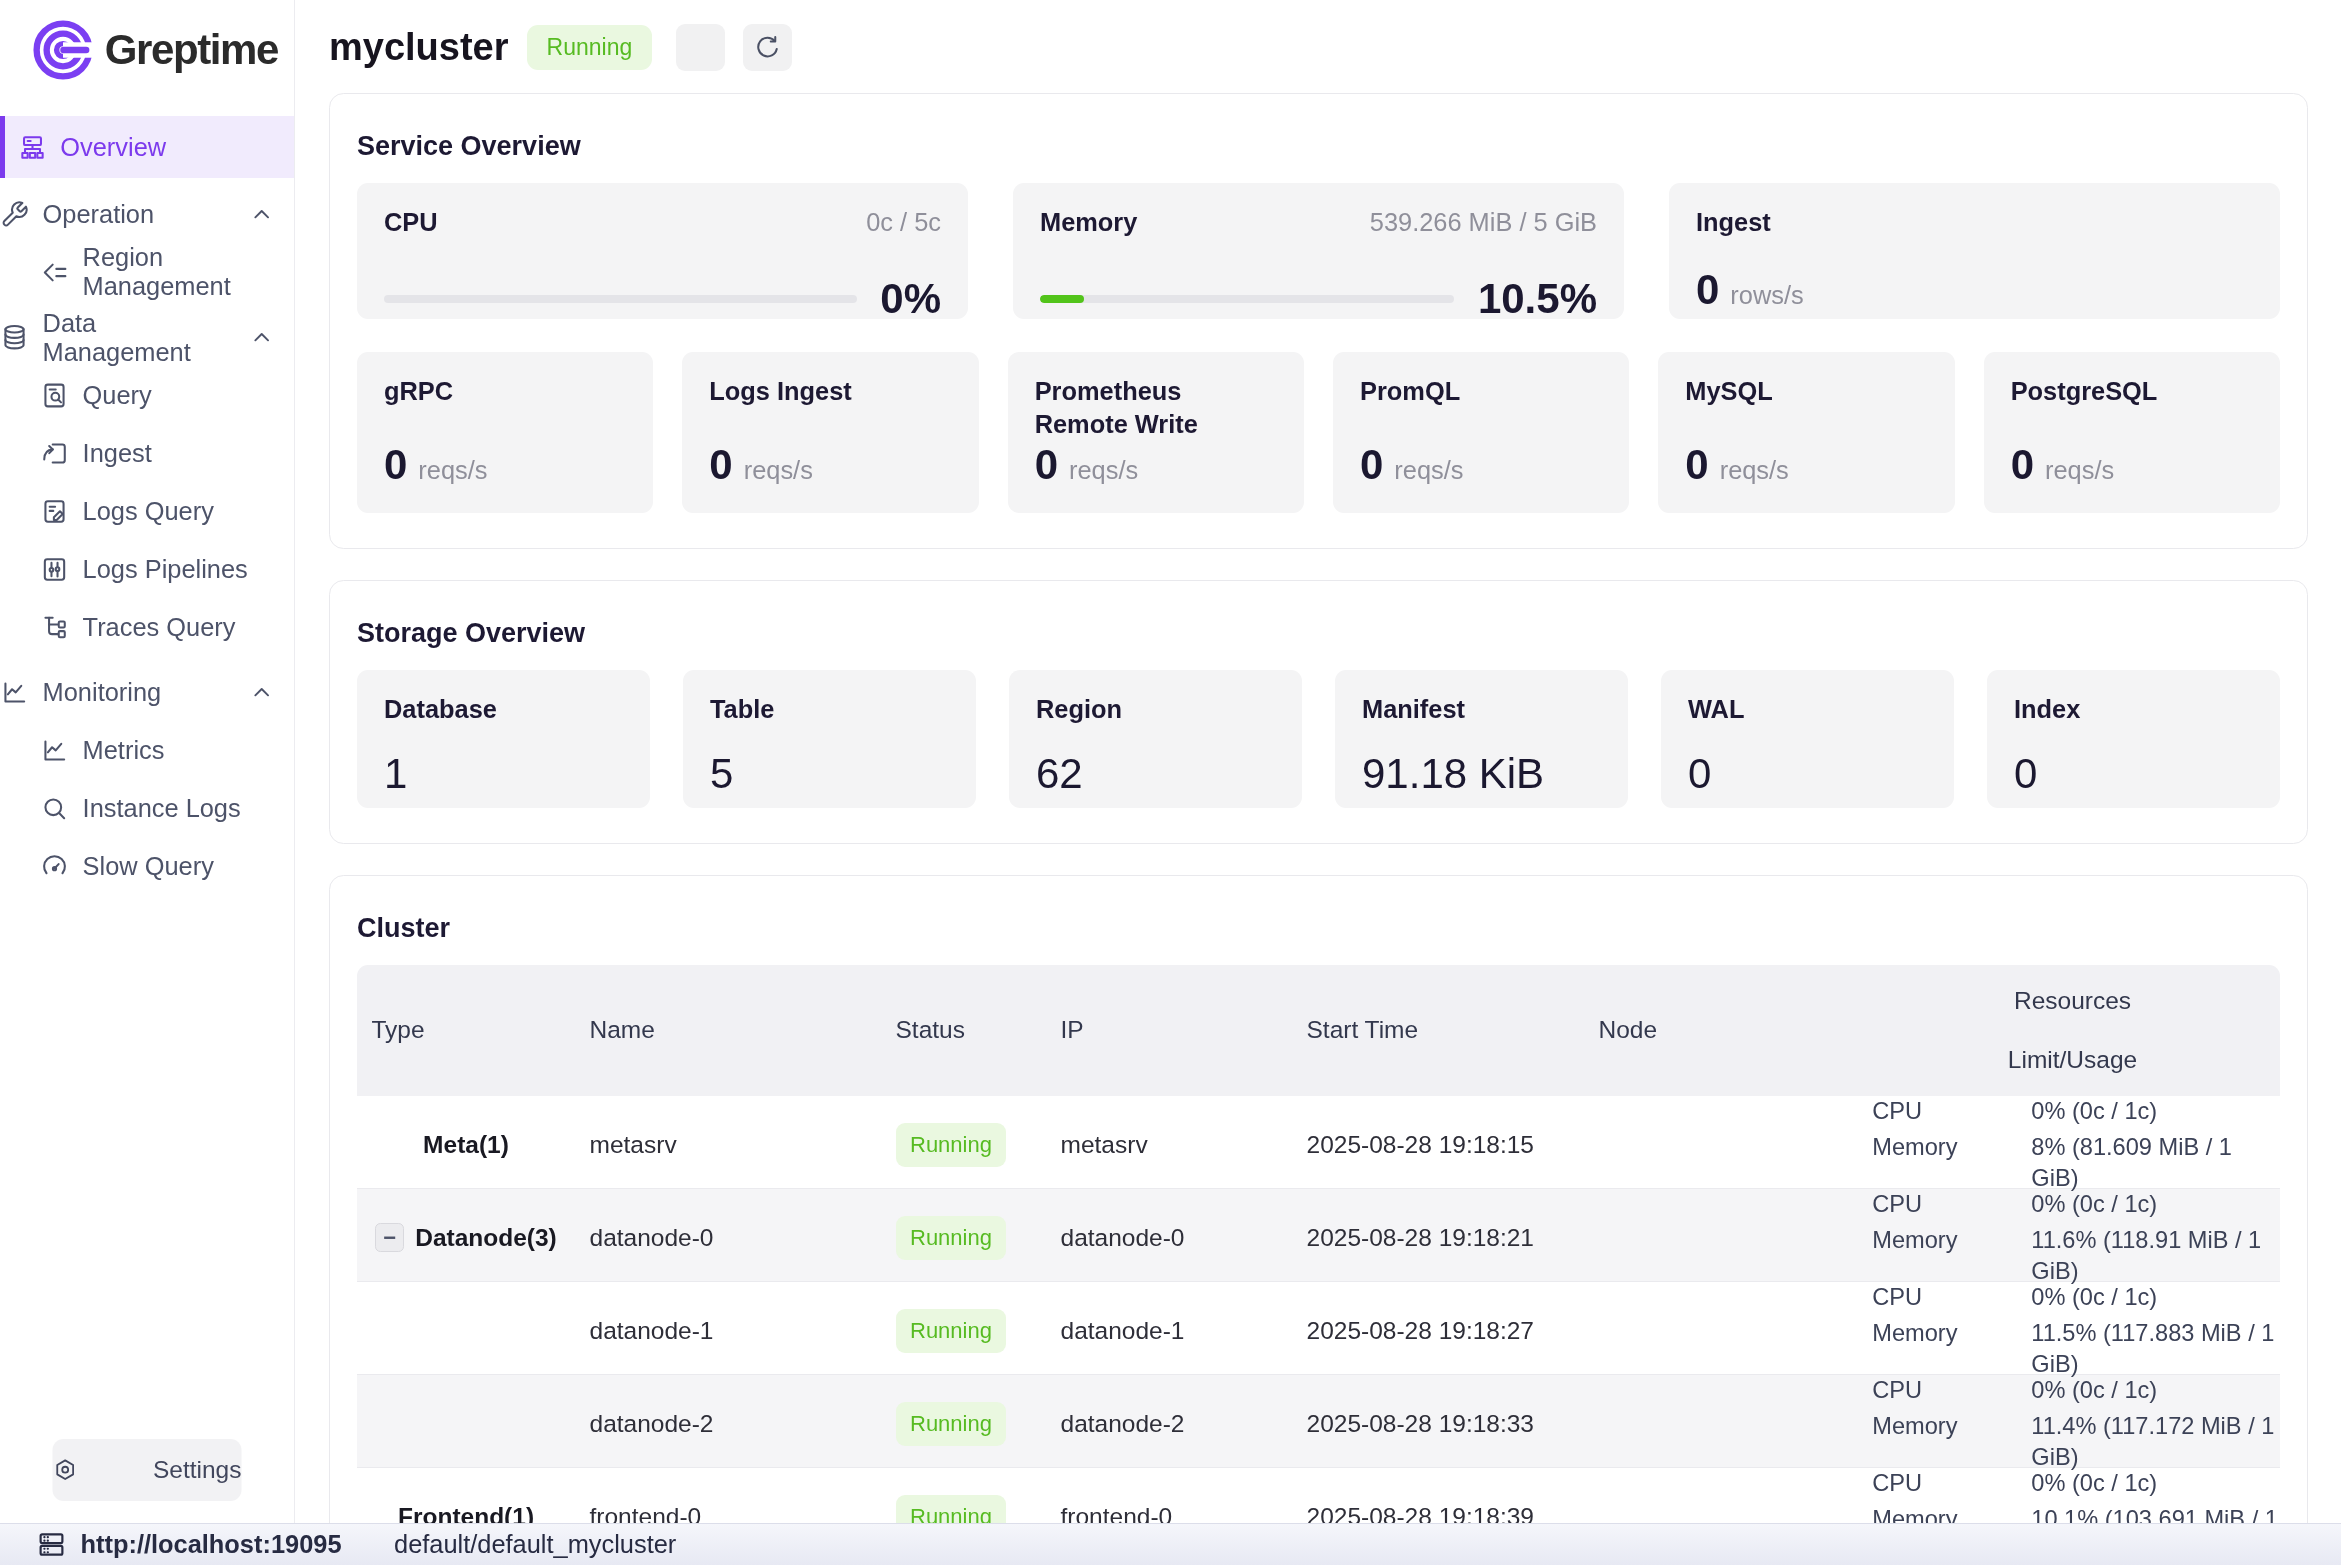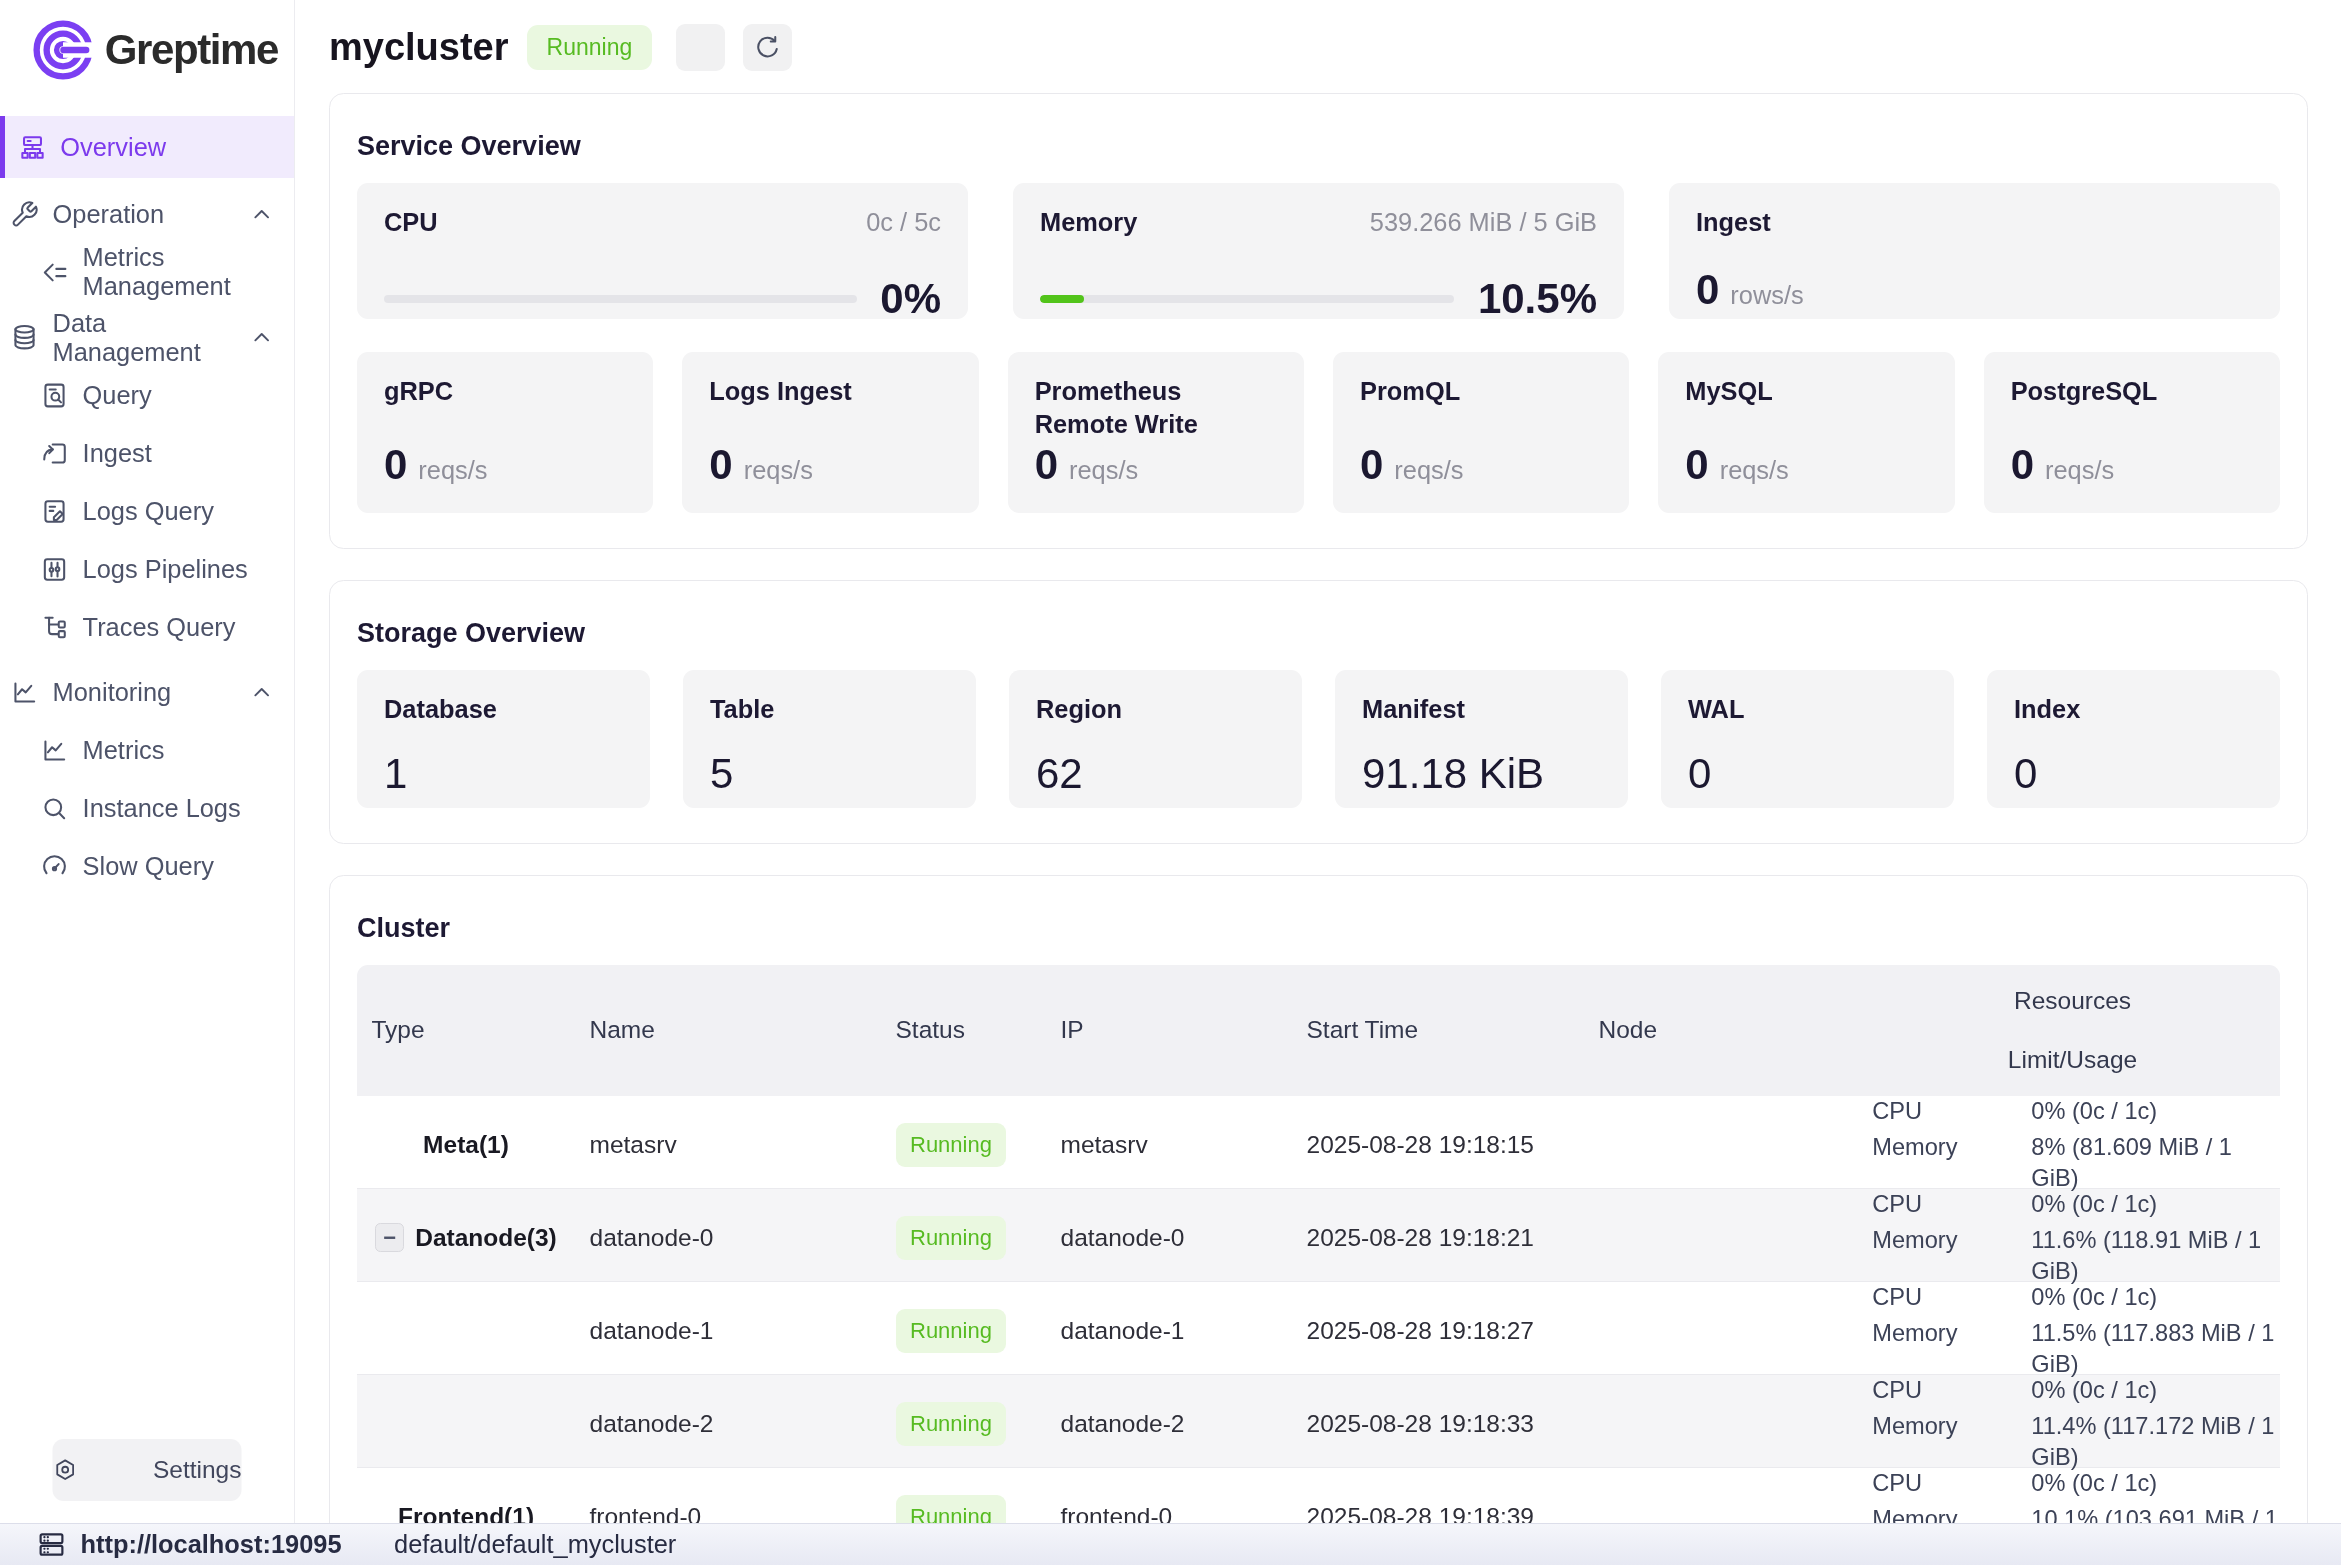--- a/index.html
+++ b/index.html
@@ -6,21 +6,21 @@
   html,body { width:2342px; height:1566px; overflow:hidden; background:#fff;
               font-family:"Liberation Sans","DejaVu Sans",sans-serif; color:#1d1933; }
 
   
   .sidebar { position:absolute; left:0; top:0; bottom:42px; width:295px;
              border-right:1.8px solid #ececf0; background:#fff; z-index:2; }
   .logo { display:flex; align-items:center; gap:11.8px; padding:20px 0 0 33px; }
   .logo-text { font-size:42px; font-weight:800; color:#2b2b2b; letter-spacing:-1.4px;text-align:right; }
   .nav { margin-top:36px; }
   .nav-item { height:58px; display:flex; align-items:center; gap:13.6px;
-              padding-left:10px; color:#4d5369; font-size:25.4px; cursor:pointer; }
+              padding-left:0; color:#4d5369; font-size:25.4px; cursor:pointer; }
   .nav-item.section { margin-top:7.3px; }
   .nav-item.sub { padding-left:40px; }
   .nav-item.active { background:#f1ebfd; color:#7c3aed; border-left:5.4px solid #7c3aed;
                      padding-left:12.7px; height:62px; font-weight:500; }
   .nav-item .chev { margin-left:auto; margin-right:20px; }
   .ic { width:29px; height:29px; flex:none; }
   .ic28 { width:25.4px; height:25.4px; flex:none; }
   .settings-btn { position:absolute; bottom:22px; left:50%; transform:translateX(-50%);
                   width:189px; height:62px; background:#f2f2f4; border:none; border-radius:11px;
                   display:flex; align-items:center; justify-content:space-between; gap:12.7px;
@@ -233,21 +233,21 @@
         </svg>
       <span>Operation</span>
       <svg class="ic28 chev" viewBox="0 0 28 28" width="25.4" height="25.4">
           <use href="#i-chevup"></use>
         </svg>
     </div>
     <div class="nav-item sub">
       <svg class="ic" viewBox="0 0 32 32" width="29" height="29">
           <use href="#i-region"></use>
         </svg>
-      <span>Metrics Management</span>
+      <span>Region Management</span>
     </div>
 
     <div class="nav-item section">
       <svg class="ic" viewBox="0 0 32 32" width="29" height="29">
           <use href="#i-db"></use>
         </svg>
       <span>Data Management</span>
       <svg class="ic28 chev" viewBox="0 0 28 28" width="25.4" height="25.4">
           <use href="#i-chevup"></use>
         </svg>

